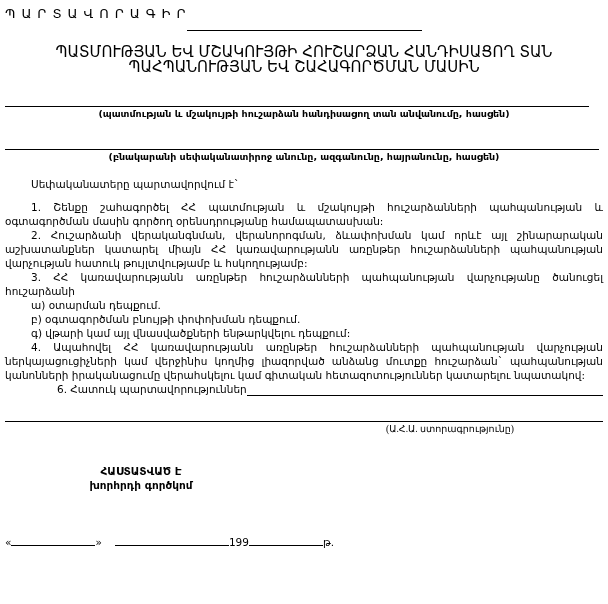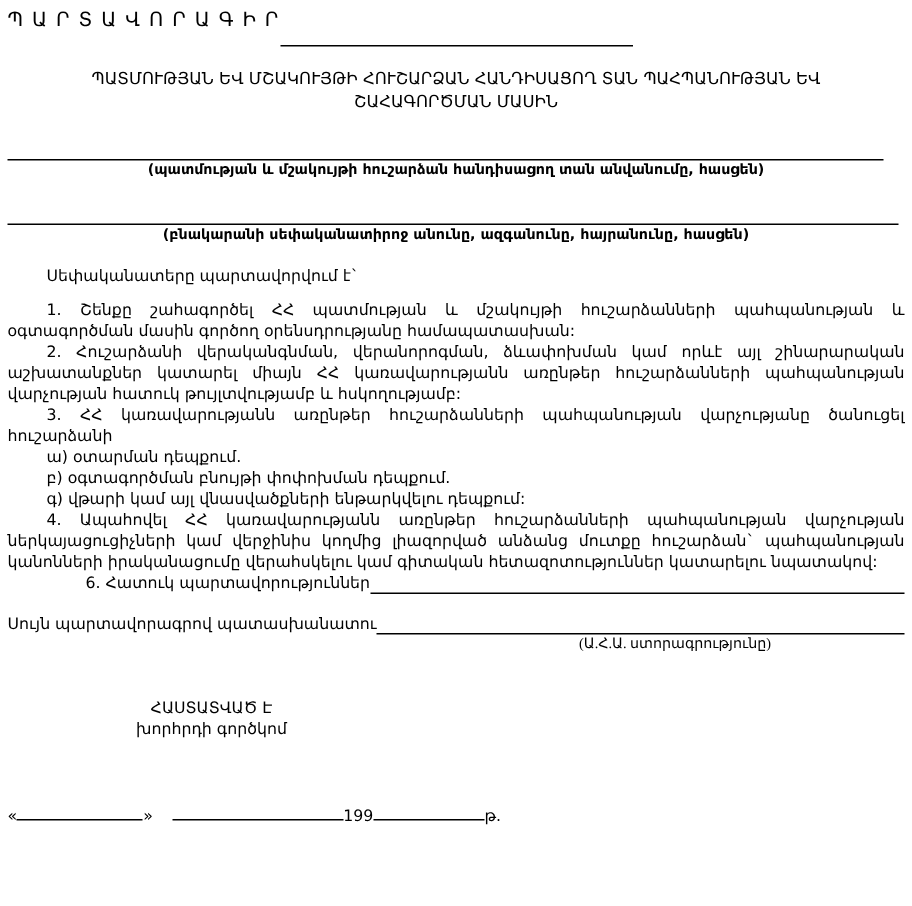--- a/index.html
+++ b/index.html
@@ -23,21 +23,21 @@
   .title-rule {
     width: 235px;
     margin: 9px auto 0 auto;
     border-top: 1px solid #000;
     height: 0;
   }
   .subtitle {
     margin: 14px auto 0 auto;
     max-width: 560px;
     text-align: center;
-    font-size: 11px;
+    font-size: 15px;
     line-height: 15px;
   }
 
   .blank-line {
     border-bottom: 1px solid #000;
   }
   .blank-1 { height: 31px; margin: 0 14px 0 0; }
   .blank-2 { height: 29px; margin: 0 4px 0 0; }
   .caption {
     text-align: center;
@@ -90,20 +90,21 @@
     line-height: 12px;
     margin-top: 1px;
     font-family: Liberation Serif, serif;
   }
 
   .approved {
     margin-top: 29px;
     width: 272px;
     text-align: center;
     line-height: 14px;
+    font-weight: bold;
   }
 
   .date-row {
     margin-top: 41px;
     display: flex;
     align-items: baseline;
     line-height: 14px;
   }
   .fill.w1 { width: 84px; }
   .fill.w2 { width: 114px; margin-left: 13px; }
@@ -136,21 +137,20 @@
     <p class="subclause">գ) վթարի կամ այլ վնասվածքների ենթարկվելու դեպքում:</p>
     <p class="clause">4. Ապահովել ՀՀ կառավարությանն առընթեր հուշարձանների պահպանության վարչության ներկայացուցիչների կամ վերջինիս կողմից լիազորված անձանց մուտքը հուշարձան` պահպանության կանոնների իրականացումը վերահսկելու կամ գիտական հետազոտություններ կատարելու նպատակով:</p>
 
     <div class="fill-row row-clause6">
       <span class="label">6. Հատուկ պարտավորություններ </span>
       <span class="fill grow"></span>
     </div>
   </div>
 
   <div class="fill-row row-responsible">
-    <span class="label">Սույն պարտավորագրով պատասխանատու</span>
     <span class="fill grow"></span>
   </div>
   <div class="sig-caption">(Ա.Հ.Ա. ստորագրությունը)</div>
 
   <div class="approved">
     <div>ՀԱՍՏԱՏՎԱԾ Է</div>
     <div>խորհրդի գործկոմ</div>
   </div>
 
   <div class="date-row">

